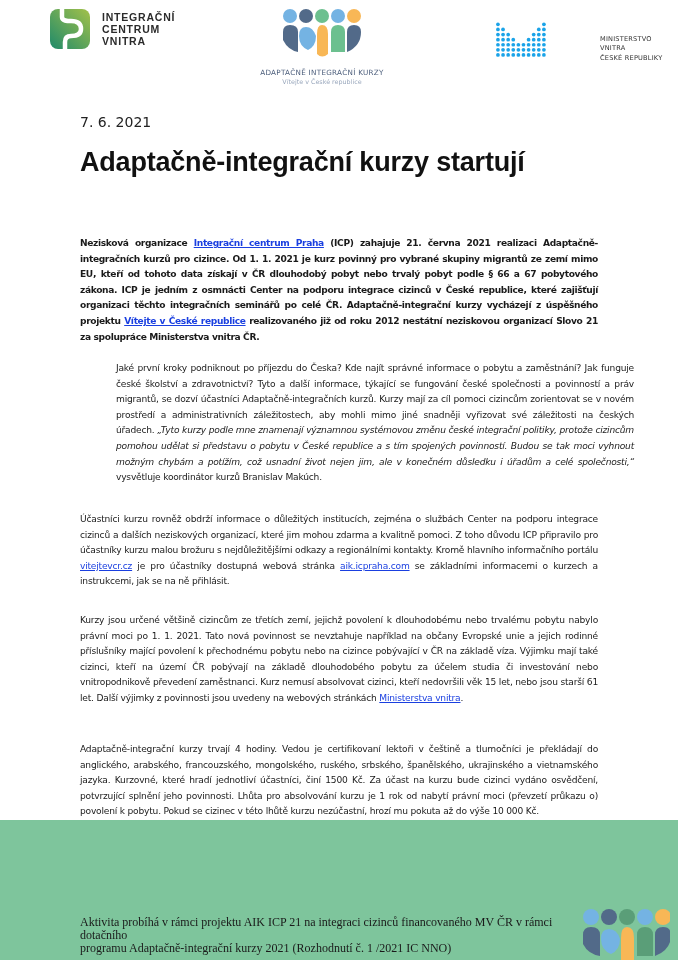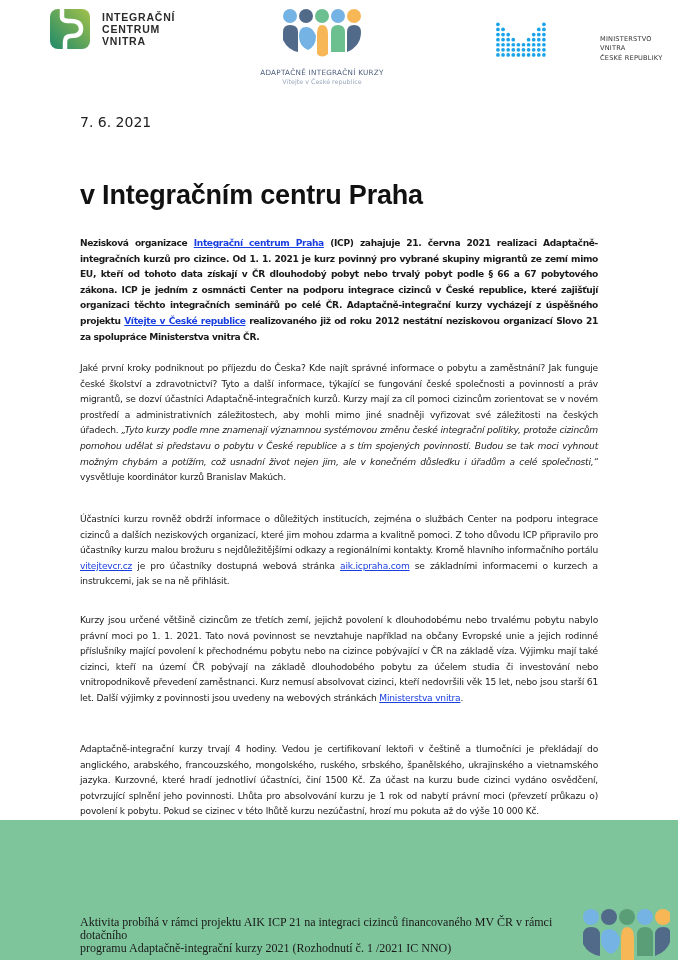--- a/index.html
+++ b/index.html
@@ -38,21 +38,21 @@
     font-family: "Liberation Sans", sans-serif; font-weight: bold; font-size: 27px;
     line-height: 32.5px; color: #111; letter-spacing: -0.2px;
   }
   .body-text {
     position: absolute; left: 80px; width: 518px;
     font-family: "DejaVu Sans", sans-serif; font-size: 9.1px; line-height: 15.6px;
     text-align: justify; color: #1a1a1a; letter-spacing: -0.2px;
   }
   .body-text p { margin: 0; }
   .lead { top: 236px; font-weight: bold; letter-spacing: -0.35px; }
-  .p1 { top: 361px; }
+  .p1 { top: 361px; margin-left: 36px; }
   .p2 { top: 512px; }
   .p3 { top: 613px; }
   .p4 { top: 742px; }
   a.link { color: #1a3fe0; text-decoration: underline; }
   .footer-note {
     position: absolute; left: 80px; top: 916px; width: 500px;
     font-family: "Liberation Serif", serif; font-size: 12px; line-height: 13px; color: #1a1a1a;
   }
   .footer-logo { position: absolute; left: 582px; top: 908px; }
 </style>
@@ -155,22 +155,21 @@
     <div class="mv-text">
       <div>MINISTERSTVO VNITRA</div>
       <div>ČESKÉ REPUBLIKY</div>
     </div>
   </div>
 </div>
 
 <div class="date">7. 6. 2021</div>
 
 <h1 class="title">
-  <br>
-  <span>v Integračním centru Praha</span>
+  <span>Adaptačně-integrační kurzy startují</span><br>
 </h1>
 
 <div class="body-text lead">
   <p><span>Nezisková organizace </span><a class="link" href="#">Integrační centrum Praha</a><span> (ICP) zahajuje 21. června 2021 realizaci Adaptačně-integračních kurzů pro cizince. Od 1. 1. 2021 je kurz povinný pro vybrané skupiny migrantů ze zemí mimo EU, kteří od tohoto data získají v ČR dlouhodobý pobyt nebo trvalý pobyt podle § 66 a 67 pobytového zákona. ICP je jedním z osmnácti Center na podporu integrace cizinců v České republice, které zajišťují organizaci těchto integračních seminářů po celé ČR. Adaptačně-integrační kurzy vycházejí z úspěšného projektu </span><a class="link" href="#">Vítejte v České republice</a><span> realizovaného již od roku 2012 nestátní neziskovou organizací Slovo 21 za spolupráce Ministerstva vnitra ČR.</span></p>
 </div>
 
 <div class="body-text p1">
   <p><span>Jaké první kroky podniknout po příjezdu do Česka? Kde najít správné informace o pobytu a zaměstnání? Jak funguje české školství a zdravotnictví? Tyto a další informace, týkající se fungování české společnosti a povinností a práv migrantů, se dozví účastníci Adaptačně-integračních kurzů. Kurzy mají za cíl pomoci cizincům zorientovat se v novém prostředí a administrativních záležitostech, aby mohli mimo jiné snadněji vyřizovat své záležitosti na českých úřadech. </span><em>„Tyto kurzy podle mne znamenají významnou systémovou změnu české integrační politiky, protože cizincům pomohou udělat si představu o pobytu v České republice a s tím spojených povinností. Budou se tak moci vyhnout možným chybám a potížím, což usnadní život nejen jim, ale v konečném důsledku i úřadům a celé společnosti,“</em><span> vysvětluje koordinátor kurzů Branislav Makúch.</span></p>
 </div>
 

